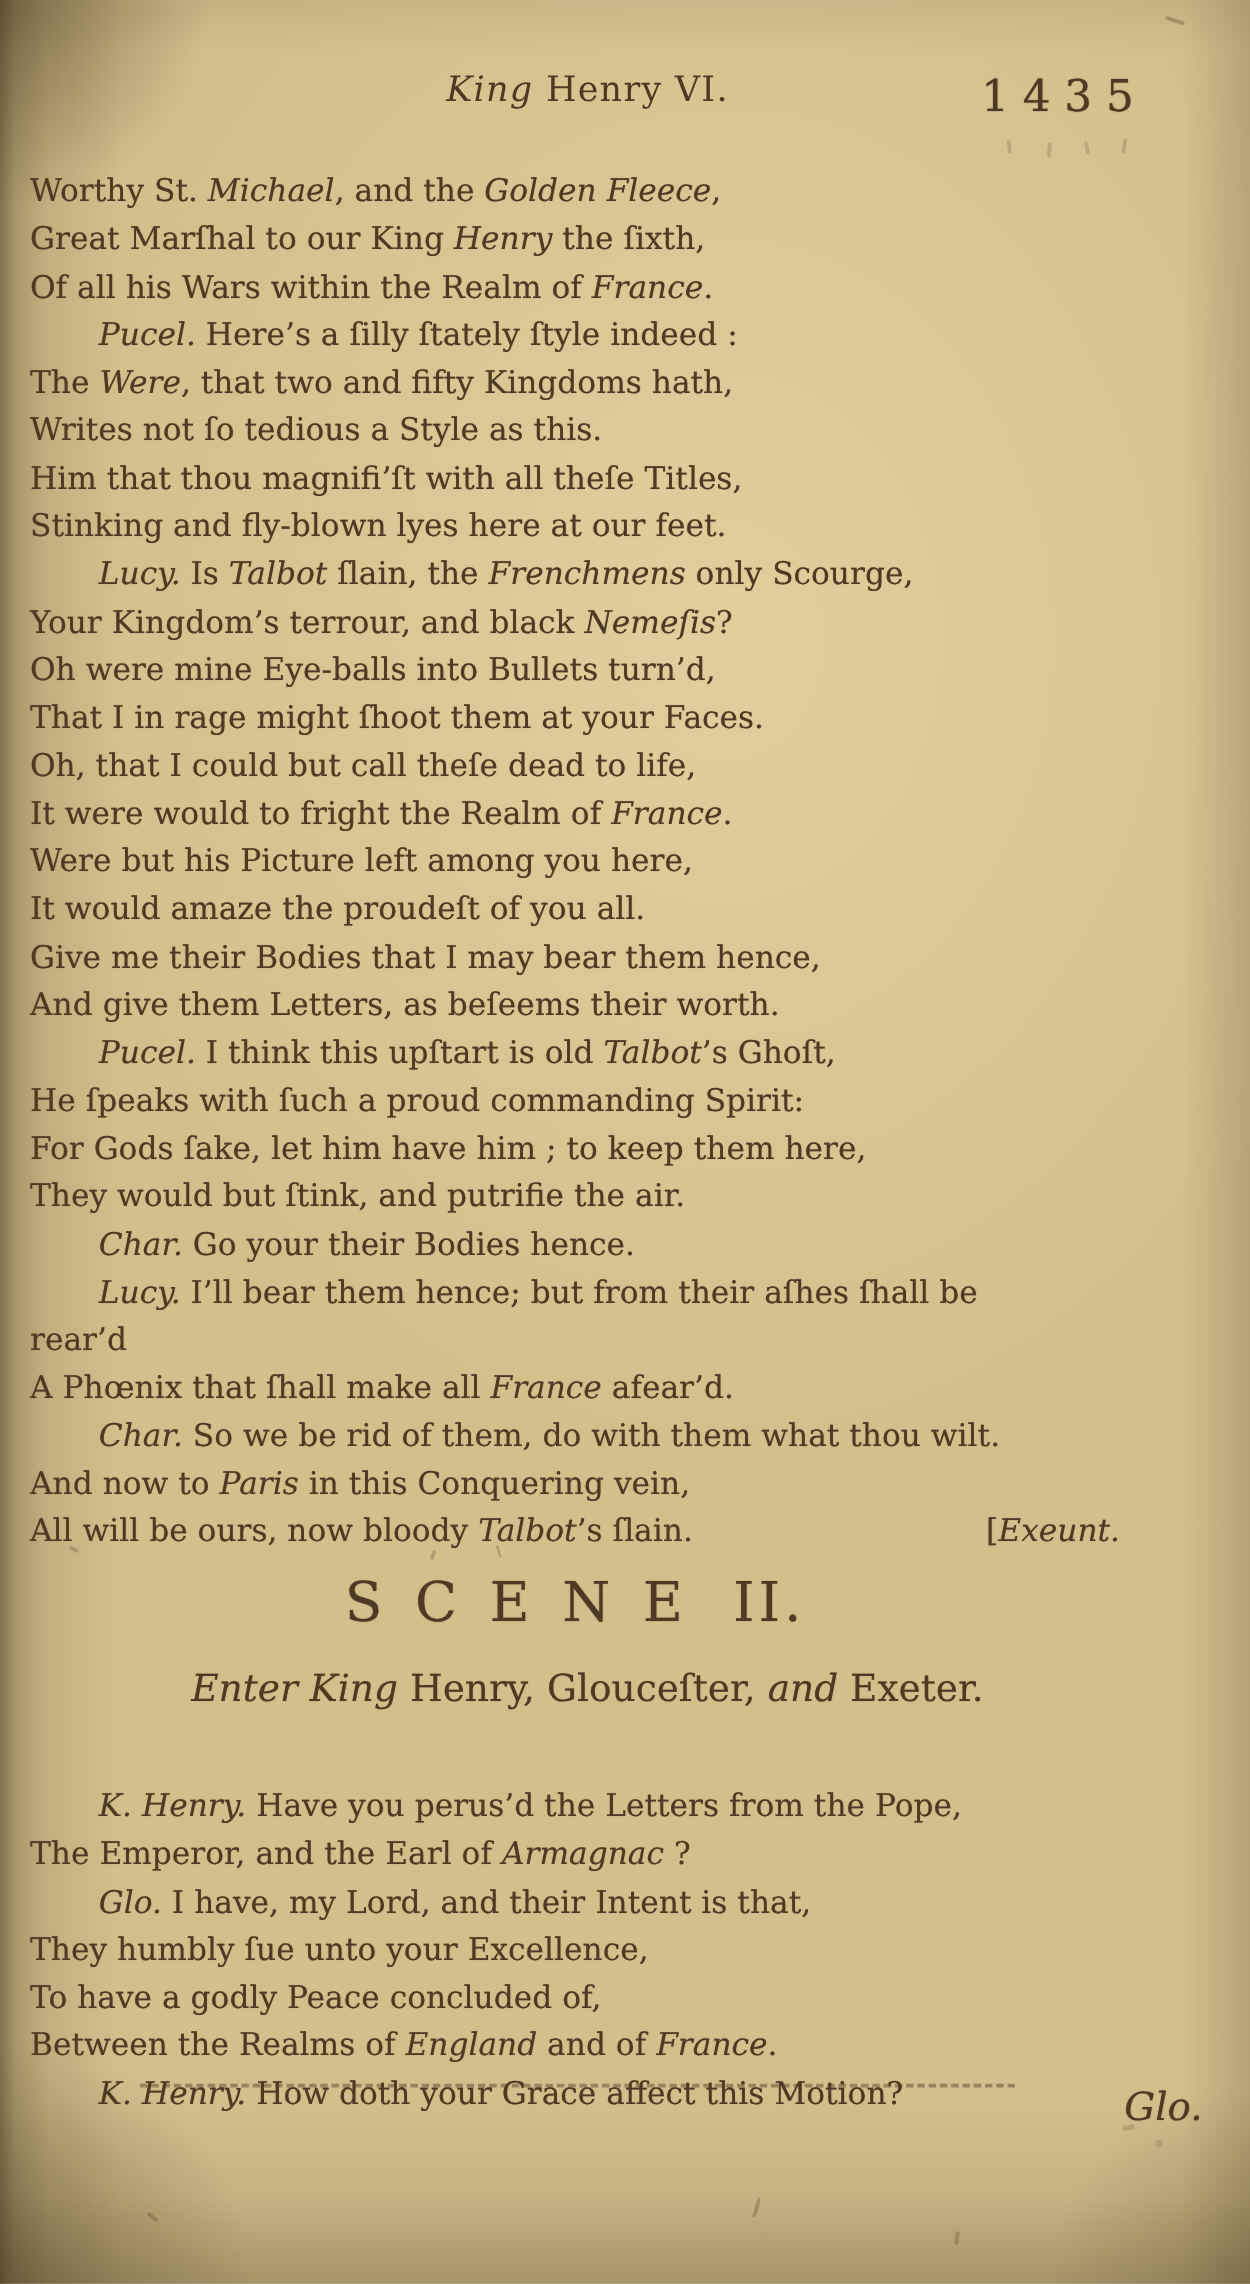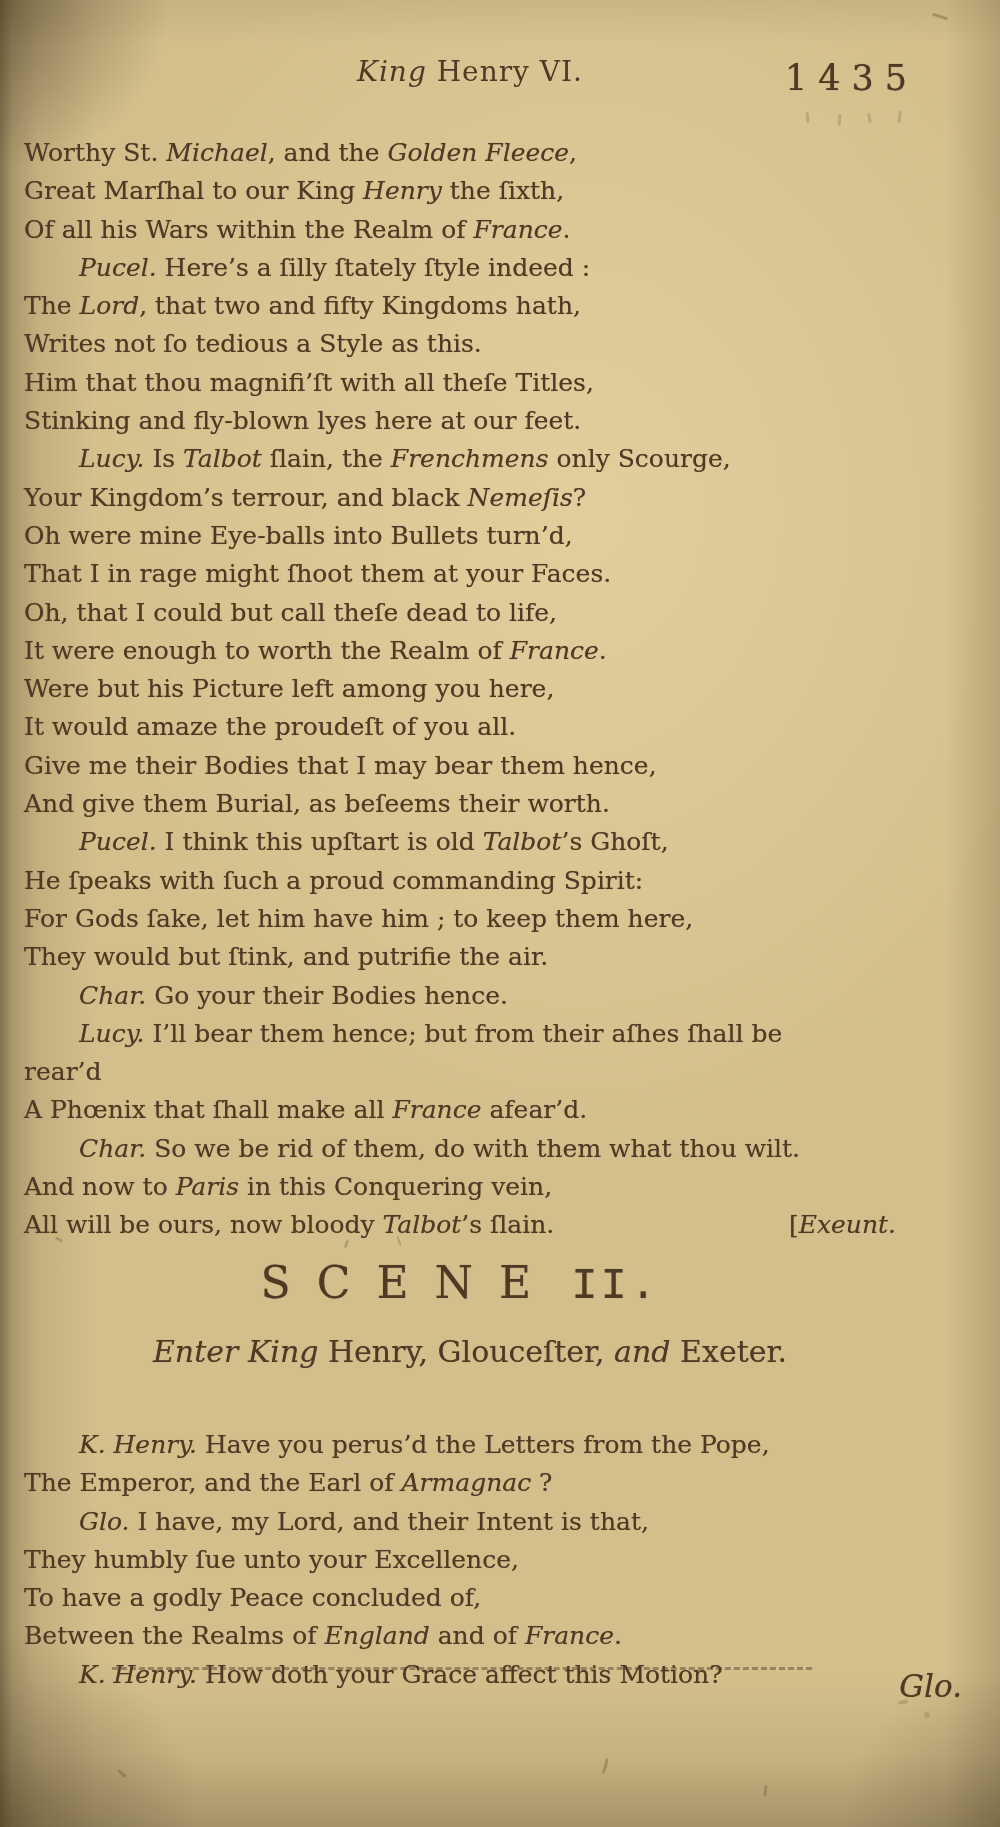--- a/index.html
+++ b/index.html
@@ -28,21 +28,21 @@
   .text-block{position:absolute;left:24px;width:900px;font-size:25px;line-height:38.3px;
     text-shadow:0 0 0.7px rgba(77,58,36,.55);margin-top:24px;}
   #body-lines{top:110px;}
   #scene2-lines{top:1402px;}
   .line{white-space:nowrap;position:relative;height:38.3px;}
   .line.ind{padding-left:55px;}
   .line-right{position:absolute;right:28px;top:0;}
   .scene-heading{position:absolute;top:1258px;left:0;right:80px;text-align:center;
     font-size:44px;line-height:50px;text-shadow:0 0 1px rgba(77,58,36,.5);}
   .scene-heading .word{letter-spacing:26px;}
-  .scene-heading .numeral{margin-left:14px;letter-spacing:3px;font-family:Liberation Mono, monospace;}
+  .scene-heading .numeral{margin-left:14px;letter-spacing:3px;}
   .stage-direction{position:absolute;top:1332px;left:0;right:60px;text-align:center;
     font-size:30px;line-height:40px;text-shadow:0 0 0.7px rgba(77,58,36,.5);}
   .catchword{position:absolute;top:1668px;right:38px;font-size:31px;font-style:italic;
     text-shadow:0 0 1px rgba(77,58,36,.6);}
   .underline-dashes{position:absolute;top:1667px;left:112px;width:700px;height:0;
     border-top:3px dashed rgba(80,60,37,.45);}
   .speck{position:absolute;background:rgba(80,62,38,.5);border-radius:2px;}
 </style>
 </head>
 <body>
@@ -51,34 +51,34 @@
 
   <div class="header-row" id="running-title"><span class="it">King </span><span>Henry VI.</span></div>
 
   <div class="page-num">1435</div>
 
   <div class="text-block" id="body-lines">
       <div class="line"><span>Worthy St. </span><span class="it">Michael</span><span>, and the </span><span class="it">Golden Fleece</span><span>,</span></div>
       <div class="line"><span>Great Marſhal to our King </span><span class="it">Henry</span><span> the ſixth,</span></div>
       <div class="line"><span>Of all his Wars within the Realm of </span><span class="it">France</span><span>.</span></div>
       <div class="line ind"><span class="it">Pucel.</span><span> Here’s a ſilly ſtately ſtyle indeed :</span></div>
-      <div class="line"><span>The </span><span class="it">Lord</span><span>, that two and fifty Kingdoms hath,</span></div>
+      <div class="line"><span>The </span><span class="it">Were</span><span>, that two and fifty Kingdoms hath,</span></div>
       <div class="line"><span>Writes not ſo tedious a Style as this.</span></div>
       <div class="line"><span>Him that thou magnifi’ſt with all theſe Titles,</span></div>
       <div class="line"><span>Stinking and fly-blown lyes here at our feet.</span></div>
       <div class="line ind"><span class="it">Lucy.</span><span> Is </span><span class="it">Talbot</span><span> ſlain, the </span><span class="it">Frenchmens</span><span> only Scourge,</span></div>
       <div class="line"><span>Your Kingdom’s terrour, and black </span><span class="it">Nemeſis</span><span>?</span></div>
       <div class="line"><span>Oh were mine Eye-balls into Bullets turn’d,</span></div>
       <div class="line"><span>That I in rage might ſhoot them at your Faces.</span></div>
       <div class="line"><span>Oh, that I could but call theſe dead to life,</span></div>
-      <div class="line"><span>It were enough to worth the Realm of </span><span class="it">France</span><span>.</span></div>
+      <div class="line"><span>It were would to fright the Realm of </span><span class="it">France</span><span>.</span></div>
       <div class="line"><span>Were but his Picture left among you here,</span></div>
       <div class="line"><span>It would amaze the proudeſt of you all.</span></div>
       <div class="line"><span>Give me their Bodies that I may bear them hence,</span></div>
-      <div class="line"><span>And give them Burial, as beſeems their worth.</span></div>
+      <div class="line"><span>And give them Letters, as beſeems their worth.</span></div>
       <div class="line ind"><span class="it">Pucel.</span><span> I think this upſtart is old </span><span class="it">Talbot</span><span>’s Ghoſt,</span></div>
       <div class="line"><span>He ſpeaks with ſuch a proud commanding Spirit:</span></div>
       <div class="line"><span>For Gods ſake, let him have him ; to keep them here,</span></div>
       <div class="line"><span>They would but ſtink, and putrifie the air.</span></div>
       <div class="line ind"><span class="it">Char.</span><span> Go your their Bodies hence.</span></div>
       <div class="line ind"><span class="it">Lucy.</span><span> I’ll bear them hence; but from their aſhes ſhall be</span></div>
       <div class="line"><span>rear’d</span></div>
       <div class="line"><span>A Phœnix that ſhall make all </span><span class="it">France</span><span> afear’d.</span></div>
       <div class="line ind"><span class="it">Char.</span><span> So we be rid of them, do with them what thou wilt.</span></div>
       <div class="line"><span>And now to </span><span class="it">Paris</span><span> in this Conquering vein,</span></div>

